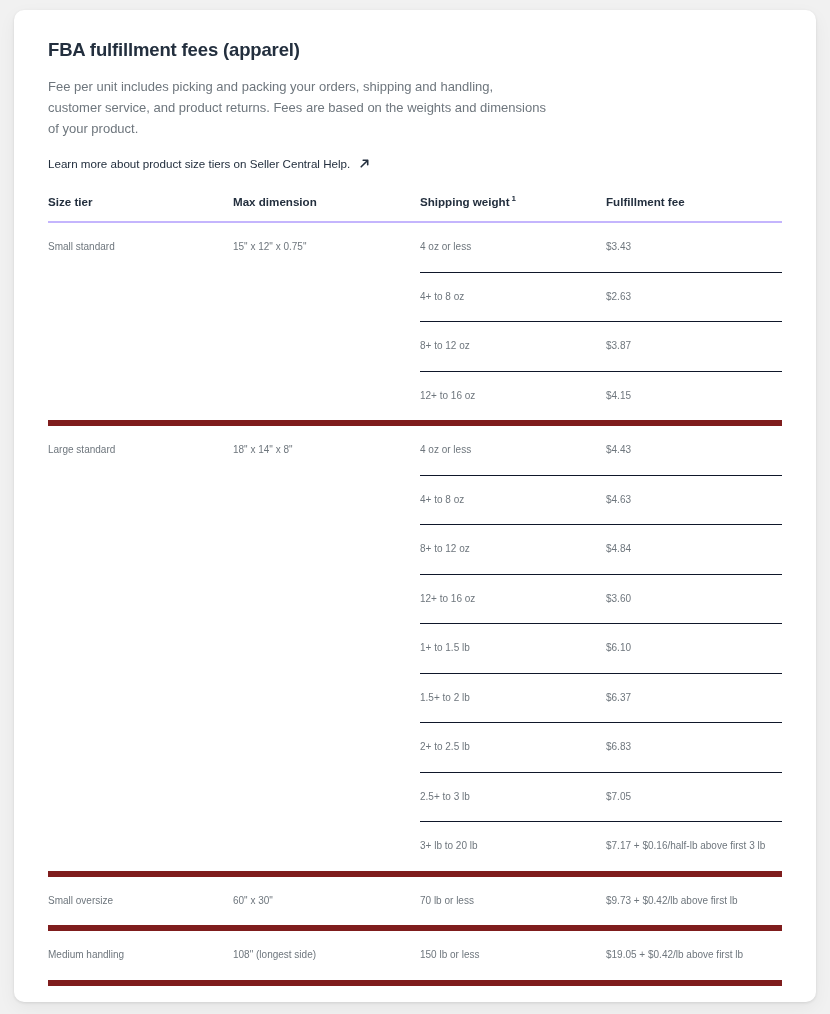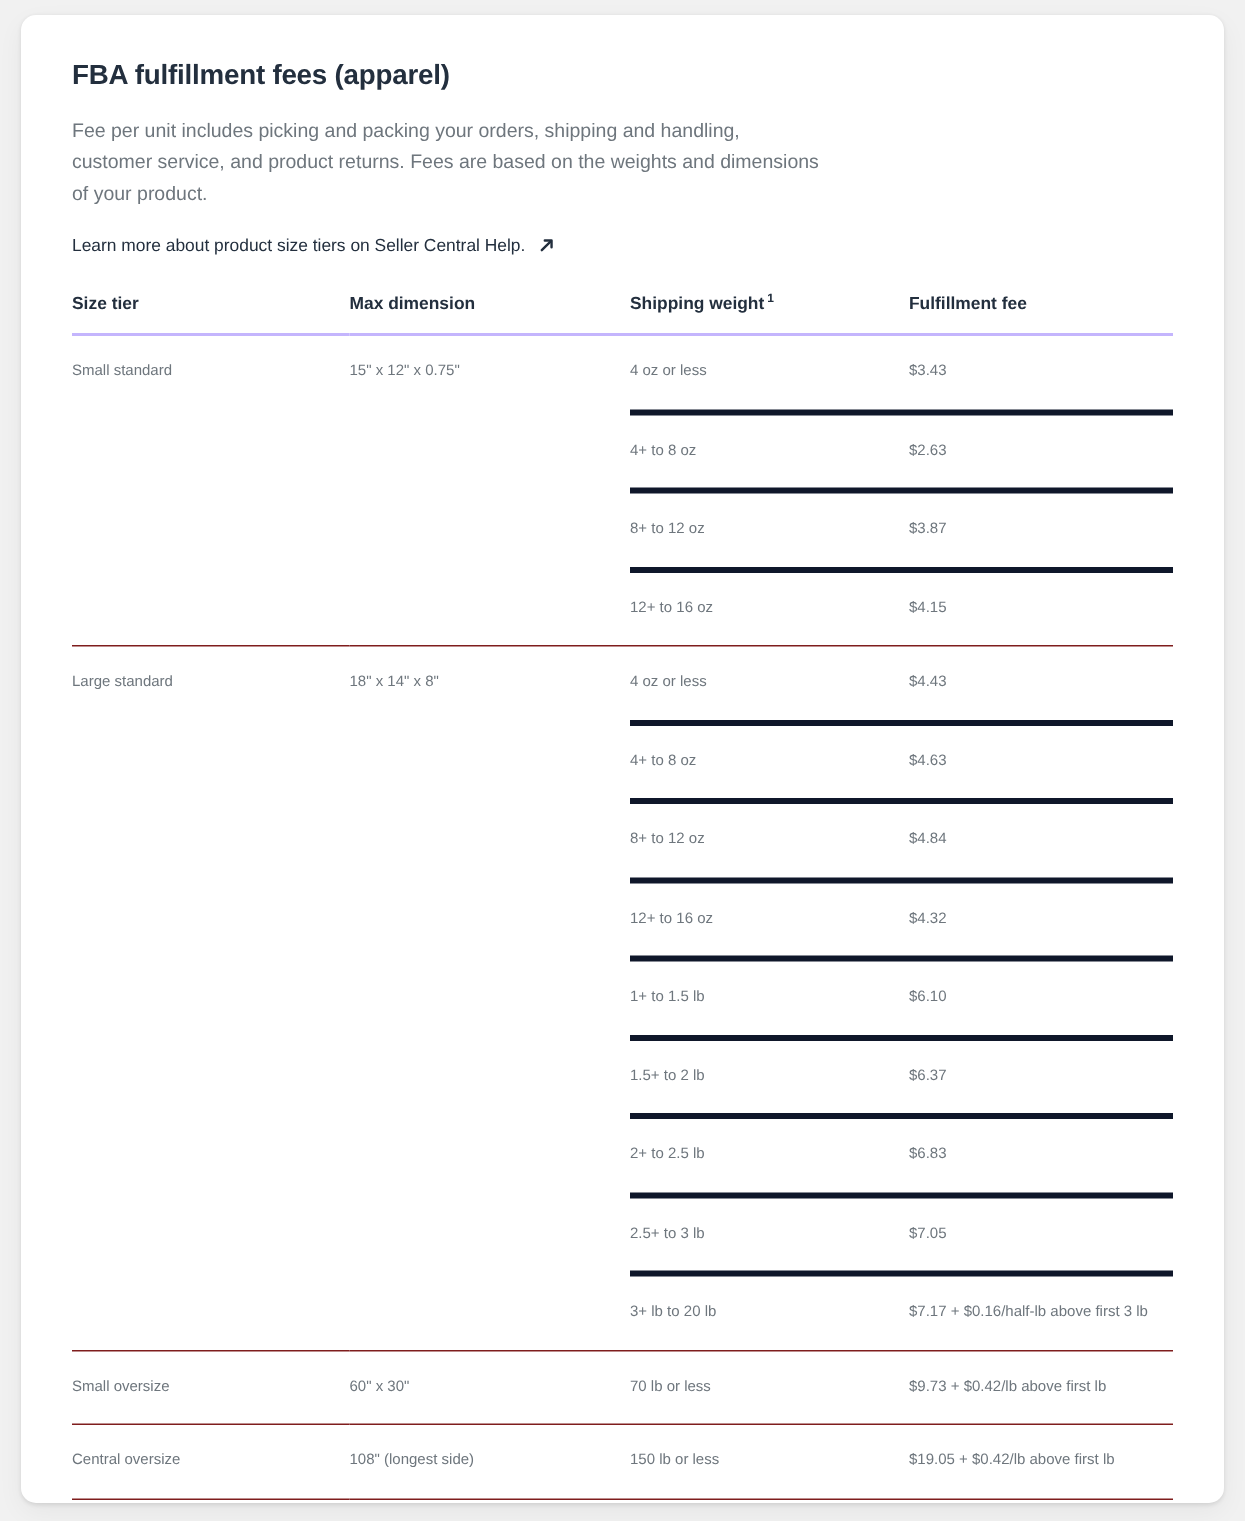--- a/index.html
+++ b/index.html
@@ -81,24 +81,24 @@
     font-size: 10px;
     color: #6e767d;
     padding: 17px 10px 17px 0;
     vertical-align: top;
     line-height: 1.45;
   }
   td.tier-cell, td.dim-cell { vertical-align: top; }
 
   
   tr.sub-row td.wt-cell,
-  tr.sub-row td.fee-cell { border-top: 4px solid #0f172a; }
+  tr.sub-row td.fee-cell { border-top: 1px solid #0f172a; }
 
   
-  tr.group-sep > td { border-top: 1px solid #7f1d1d; }
+  tr.group-sep > td { border-top: 6px solid #7f1d1d; }
 
   tr.group-start > td { border-top: none; }
 </style>
 </head>
 <body>
 
 <div id="card">
   <div id="inner">
 
     <h1 class="page-title">FBA fulfillment fees (apparel)</h1>
@@ -160,21 +160,21 @@
           <tr class="sub-row">
             <td class="wt-cell">4+ to 8 oz</td>
             <td class="fee-cell">$4.63</td>
           </tr>
           <tr class="sub-row">
             <td class="wt-cell">8+ to 12 oz</td>
             <td class="fee-cell">$4.84</td>
           </tr>
           <tr class="sub-row">
             <td class="wt-cell">12+ to 16 oz</td>
-            <td class="fee-cell">$4.32</td>
+            <td class="fee-cell">$3.60</td>
           </tr>
           <tr class="sub-row">
             <td class="wt-cell">1+ to 1.5 lb</td>
             <td class="fee-cell">$6.10</td>
           </tr>
           <tr class="sub-row">
             <td class="wt-cell">1.5+ to 2 lb</td>
             <td class="fee-cell">$6.37</td>
           </tr>
           <tr class="sub-row">
@@ -189,21 +189,21 @@
             <td class="wt-cell">3+ lb to 20 lb</td>
             <td class="fee-cell">$7.17 + $0.16/half-lb above first 3 lb</td>
           </tr>
           <tr class="group-sep">
             <td class="tier-cell" rowspan="1">Small oversize</td>
             <td class="dim-cell" rowspan="1">60" x 30"</td>
             <td class="wt-cell">70 lb or less</td>
             <td class="fee-cell">$9.73 + $0.42/lb above first lb</td>
           </tr>
           <tr class="group-sep">
-            <td class="tier-cell" rowspan="1">Central oversize</td>
+            <td class="tier-cell" rowspan="1">Medium handling</td>
             <td class="dim-cell" rowspan="1">108" (longest side)</td>
             <td class="wt-cell">150 lb or less</td>
             <td class="fee-cell">$19.05 + $0.42/lb above first lb</td>
           </tr>
           <tr class="group-sep">
             <td class="tier-cell" rowspan="1">Large oversize</td>
             <td class="dim-cell" rowspan="1">108" (longest side</td>
             <td class="wt-cell">150 lb or less</td>
             <td class="fee-cell">$89.98 + $0.83/lb above first 90 lbs</td>
           </tr>

